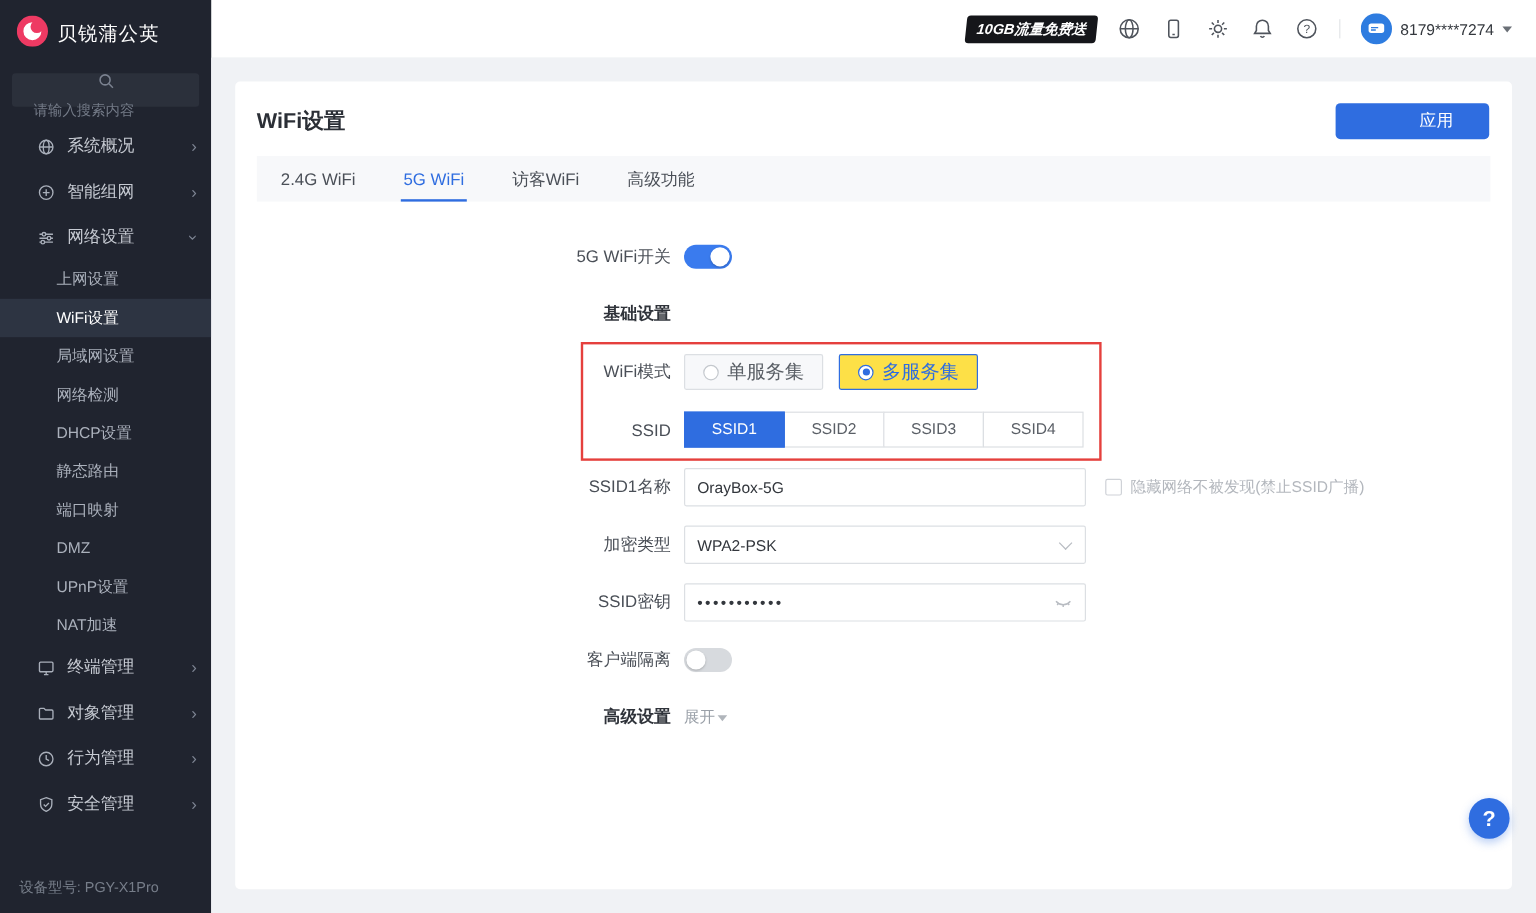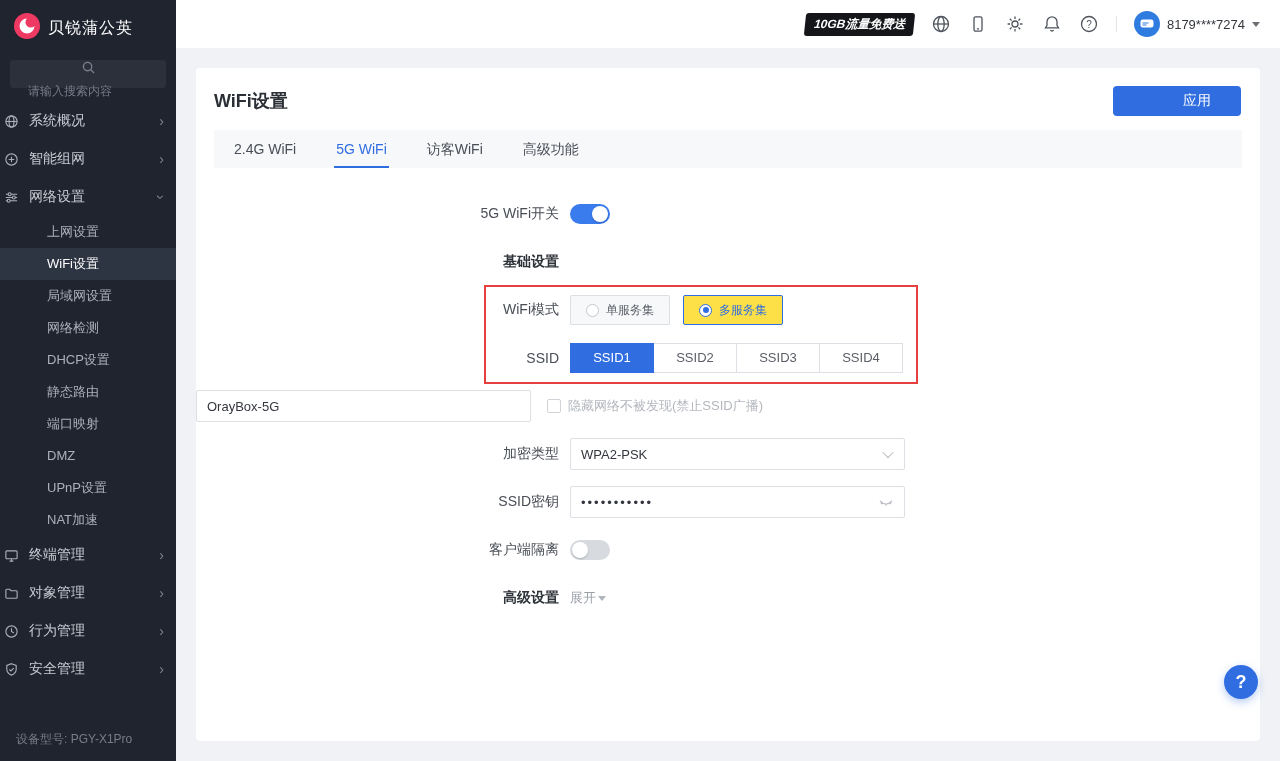--- a/index.html
+++ b/index.html
@@ -6,21 +6,21 @@
   html,body { width:1280px; height:761px; overflow:hidden; }
   body { display:flex; font-family:"Liberation Sans","DejaVu Sans",sans-serif; background:#f0f2f5; }
 
   
   .sidebar { width:176px; min-width:176px; height:761px; background:#20242f; position:relative; color:#c6cad2; }
   .logo-row { display:flex; align-items:center; gap:8px; padding:13px 14px 11px 14px; }
   .brand-name { color:#fff; font-size:16px; letter-spacing:1px; white-space:nowrap; }
   .search-box { margin:6px 10px 14px 10px; background:#2b303b; border-radius:3px; height:28px; display:flex; align-items:center; padding:0 8px; gap:6px;flex-direction:column; }
   .search-box input { background:transparent; border:none; outline:none; color:#aeb4bf; font-size:12px; width:120px; font-family:inherit; }
   .search-box input::placeholder { color:#747b88; }
-  .nav-item { height:38px; display:flex; align-items:center; padding:0 12px 0 4px; font-size:14px; color:#c6cad2; cursor:pointer; }
+  .nav-item { height:38px; display:flex; align-items:center; padding:0 12px 0 31px; font-size:14px; color:#c6cad2; cursor:pointer; }
   .nav-item svg { margin-right:10px; flex:0 0 auto; }
   .chev { margin-left:auto; color:#7e8594; font-size:14px; line-height:1; }
   .chev.down { transform:rotate(90deg); }
   .submenu .sub-item { height:32px; line-height:32px; padding-left:47px; font-size:13px; color:#abb1bc; cursor:pointer; }
   .submenu .sub-item.active { background:#2d3442; color:#ffffff; }
   .device-model { position:absolute; bottom:13px; left:16px; font-size:12px; color:#767d89; }
 
   
   .main { flex:1; display:flex; flex-direction:column; height:761px; }
   .topbar { height:48px; background:#fff; display:flex; align-items:center; justify-content:flex-end; gap:17px; padding:0 20px; }
@@ -51,21 +51,21 @@
   .toggle { width:40px; height:20px; border-radius:10px; position:relative; cursor:pointer; }
   .toggle.on { background:#3a7bee; }
   .toggle.off { background:#d7dade; }
   .toggle .knob { position:absolute; top:2px; width:16px; height:16px; border-radius:50%; background:#fff; box-shadow:0 1px 2px rgba(0,0,0,.2); }
   .toggle.on .knob { right:2px; }
   .toggle.off .knob { left:2px; }
 
   .mode-wrap { position:relative; }
   .red-box { position:absolute; left:288px; top:-9px; width:434px; height:99px; border:2px solid #e5403d; pointer-events:none; z-index:2; }
 
-  .mode-option { height:30px; display:inline-flex; align-items:center; gap:7px; padding:0 15px; border:1px solid #dcdfe3; background:#f7f8fa; color:#5a5f66; font-size:12px; cursor:pointer; border-radius:2px; }
+  .mode-option { height:30px; display:inline-flex; align-items:center; gap:7px; padding:0 15px; border:1px solid #dcdfe3; background:#f7f8fa; color:#5a5f66; font-size:16px; cursor:pointer; border-radius:2px; }
   .mode-option.selected { background:#fde047; border-color:#2f6de0; color:#2f6de0; margin-left:13px; }
   .radio { width:13px; height:13px; border-radius:50%; border:1px solid #c4c8cd; background:#fff; display:inline-block; position:relative; }
   .radio.checked { border-color:#2f6de0; }
   .radio.checked::after { content:""; position:absolute; left:2.5px; top:2.5px; right:2.5px; bottom:2.5px; background:#2f6de0; border-radius:50%; }
 
   .seg { display:flex; }
   .seg-btn { width:84px; height:30px; line-height:28px; text-align:center; border:1px solid #dcdfe3; background:#fff; color:#5a5f66; font-size:13px; margin-left:-1px; cursor:pointer; }
   .seg-btn:first-child { margin-left:0; }
   .seg-btn.active { background:#2f6de0; border-color:#2f6de0; color:#fff; position:relative; z-index:1; }
 
@@ -279,20 +279,21 @@
             <div class="seg">
               <div class="seg-btn active">SSID1</div>
               <div class="seg-btn">SSID2</div>
               <div class="seg-btn">SSID3</div>
               <div class="seg-btn">SSID4</div>
             </div>
           </div>
         </div>
 
         <div class="form-row">
+          <div class="form-label">SSID1名称</div>
           <input class="text-input" value="OrayBox-5G" style="">
           <div class="hide-ssid">
             <span class="checkbox"></span>
             <span>隐藏网络不被发现(禁止SSID广播)</span>
           </div>
         </div>
 
         <div class="form-row">
           <div class="form-label">加密类型</div>
           <div class="select">

